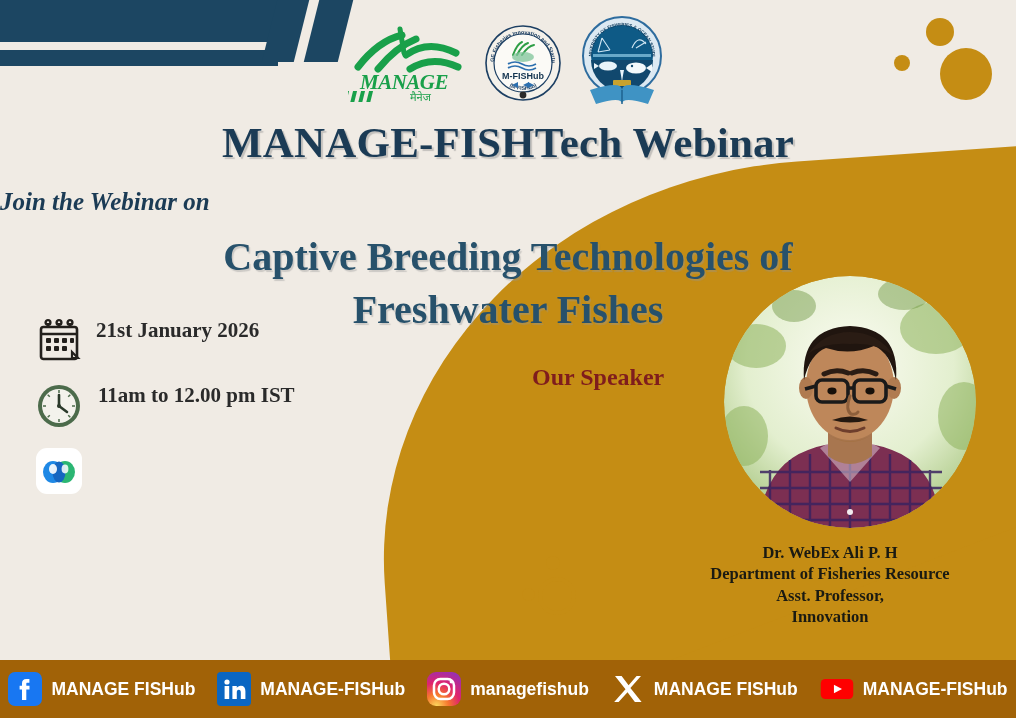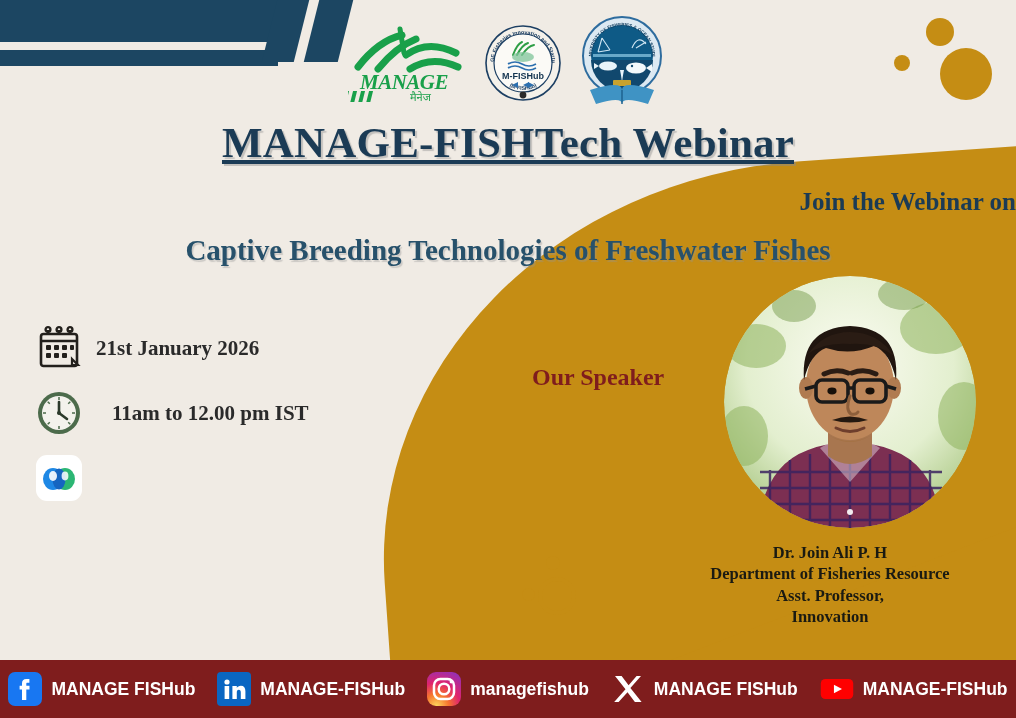--- a/index.html
+++ b/index.html
@@ -74,45 +74,44 @@
   .logo-mfish  { width:78px;  height:88px; }
   .logo-kufos  { width:84px;  height:98px; }
 
   
   .title {
     position:absolute; left:0; right:0; top:118px;
     text-align:center;
     font-size:43px; font-weight:700; letter-spacing:.2px;
     color:#1B3B55;
     text-shadow:2px 2px 1px rgba(140,140,140,.45);
-    text-decoration:underline;
   }
   .subtitle {
     position:absolute; left:0; right:0; top:188px;
-    text-align:right;
-    font-size:25px; font-weight:700;
+    text-align:left;
+    font-size:25px; font-style:italic; font-weight:700;
     color:#1B3B55;
   }
   .topic {
     position:absolute; left:150px; width:716px; top:231px;
     text-align:center;
-    font-size:29px; font-weight:600; line-height:1.32;
+    font-size:40px; font-weight:600; line-height:1.32;
     color:#27516B;
     text-shadow:1.5px 1.5px 1px rgba(150,150,150,.40);
   }
 
   
   .details { position:absolute; left:36px; top:318px; width:420px; }
-  .row { display:flex; align-items:center; height:60px; margin-bottom:5px; }
+  .row { display:flex; align-items:flex-start; height:60px; margin-bottom:5px; }
   .row .ic { width:46px; height:46px; flex:none; margin-right:14px; }
   .row .tx {
     font-size:21px; font-weight:700; color:#2A2A2A;
     font-family:"Liberation Serif", serif;
   }
-  .row-time .tx { margin-left:16px; }
+  .row-time .tx { margin-left:2px; }
   .row-plat .tx { margin-left:2px; }
 
   
   .our-speaker {
     position:absolute; left:532px; top:364px;
     font-size:24px; font-weight:700; color:#7f1d1d;
   }
   .headshot {
     position:absolute; left:724px; top:276px;
     width:252px; height:252px; border-radius:50%;
@@ -120,21 +119,21 @@
   }
   .speaker-info {
     position:absolute; left:648px; top:542px; width:364px;
     text-align:center; font-size:16.5px; line-height:1.30;
     color:#1A1A12; font-weight:600;
   }
 
   
   .footer {
     position:absolute; left:0; bottom:0; width:1016px; height:58px;
-    background:#7f1d1d;
+    background:#a16207;
     display:flex; align-items:center; justify-content:center; gap:0;
   }
   .soc {
     display:flex; align-items:center; gap:9px;
     margin:0 11px;
   }
   .soc .lbl {
     color:#fff; font-size:17.5px; font-weight:600;
     font-family:"Liberation Sans", sans-serif;
     white-space:nowrap;
@@ -368,21 +367,21 @@
         <path d="M112 152 q14 7 28 0" stroke="#6E3E2C" stroke-width="3" fill="none" stroke-linecap="round"></path>
 
         <path d="M106 160 q20 12 40 0 q-20 10 -40 0 z" fill="#A1703F" opacity=".6"></path>
 
         <circle cx="126" cy="236" r="3" fill="#F2ECEF"></circle>
       </g>
     </svg>
   </div>
 
   <div class="speaker-info">
-    <div>Dr. Join Ali P. H</div>
+    <div>Dr. WebEx Ali P. H</div>
     <div>Department of Fisheries Resource</div>
     <div>Asst. Professor,</div>
     <div>Innovation</div>
   </div>
 
   <div class="footer">
 
     <div class="soc">
       <svg class="gl" viewBox="0 0 34 34">
         <rect width="34" height="34" rx="7" fill="#1877F2"></rect>

